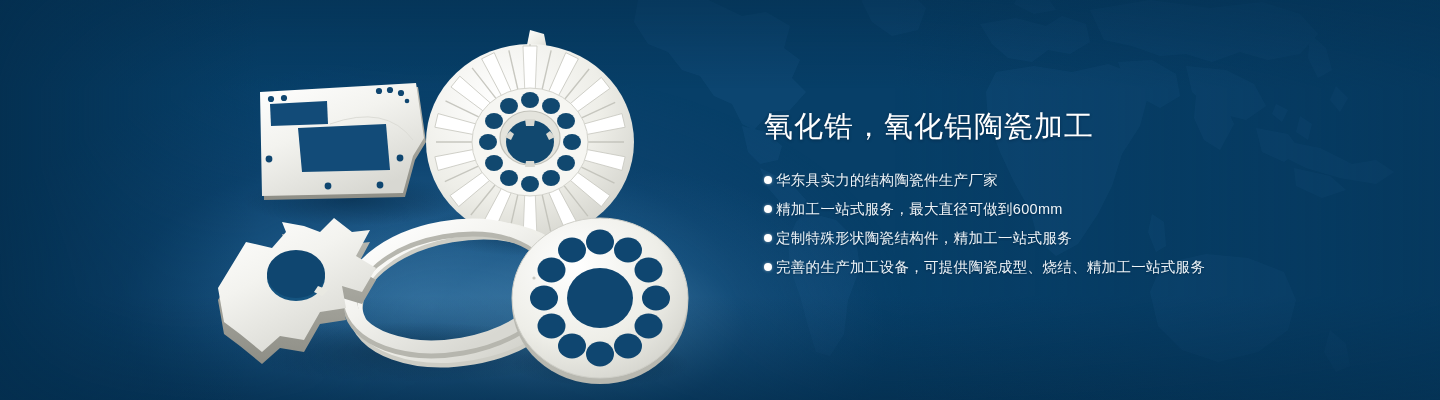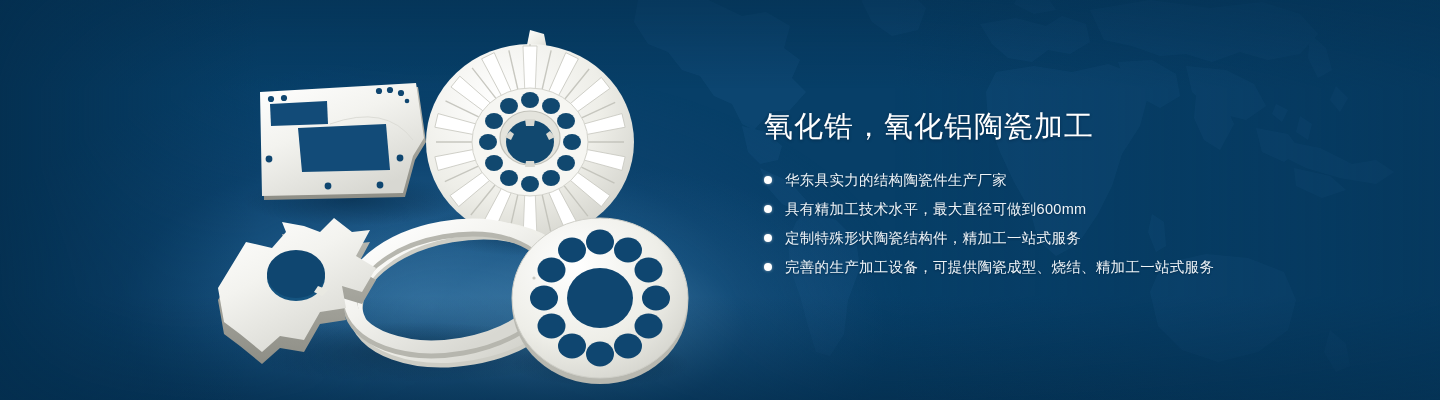--- a/index.html
+++ b/index.html
@@ -92,21 +92,21 @@
     white-space: nowrap;
     text-shadow: 0 1px 3px rgba(0,20,40,0.45);
   }
   .bullets {
     list-style: none;
     margin: 0;
     padding: 0;
   }
   .bullets li {
     position: relative;
-    padding-left: 21px;
+    padding-left: 12px;
     margin-bottom: 9px;
     color: #eef4f8;
     font-size: 14.5px;
     line-height: 20px;
     letter-spacing: 0.3px;
     white-space: nowrap;
     text-shadow: 0 1px 2px rgba(0,18,36,0.4);
   }
   .bullets li:last-child { margin-bottom: 0; }
   .bullet-dot {
@@ -429,21 +429,21 @@
   <div class="copy">
     <h1 class="headline">氧化锆，氧化铝陶瓷加工</h1>
 
     <ul class="bullets">
       <li>
         <span class="bullet-dot"></span>
         <span>华东具实力的结构陶瓷件生产厂家</span>
       </li>
       <li>
         <span class="bullet-dot"></span>
-        <span>具有精加工技术水平，最大直径可做到600mm</span>
+        <span>精加工一站式服务，最大直径可做到600mm</span>
       </li>
       <li>
         <span class="bullet-dot"></span>
         <span>定制特殊形状陶瓷结构件，精加工一站式服务</span>
       </li>
       <li>
         <span class="bullet-dot"></span>
         <span>完善的生产加工设备，可提供陶瓷成型、烧结、精加工一站式服务</span>
       </li>
     </ul>

